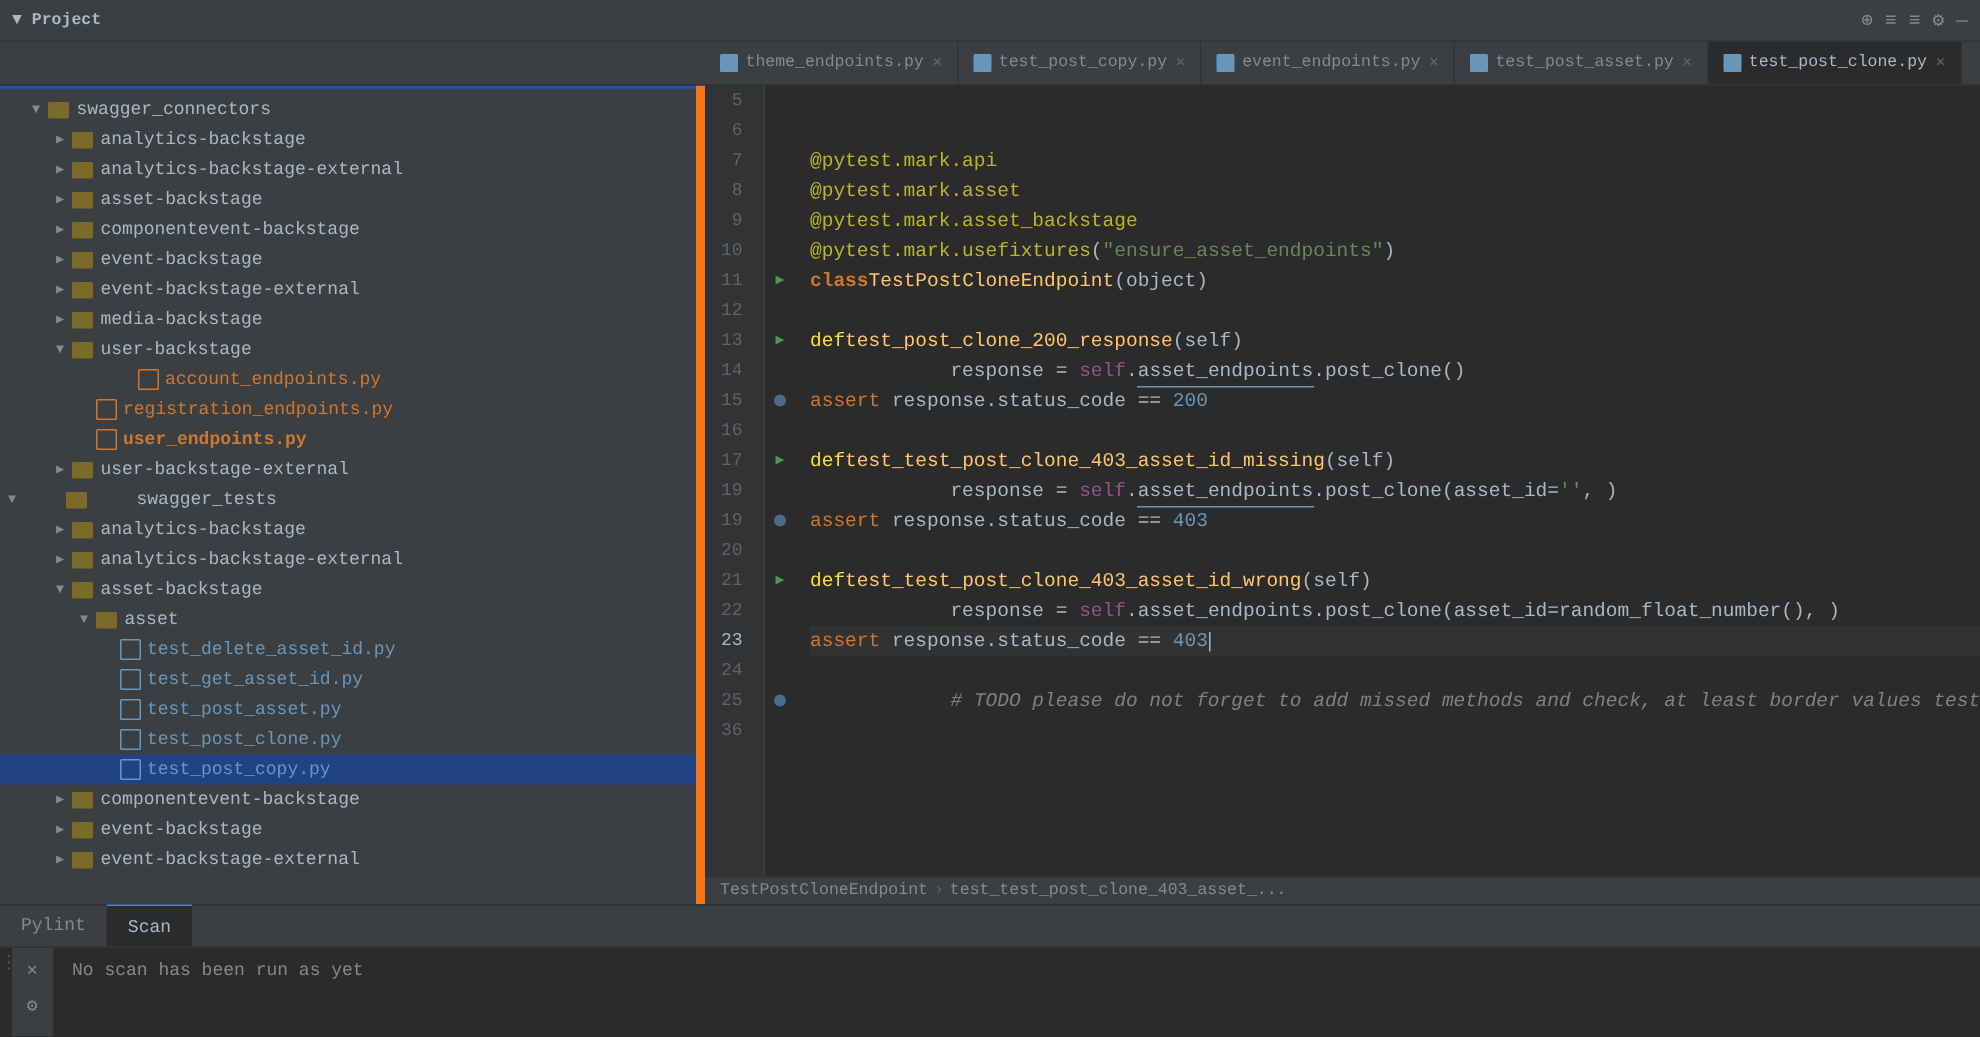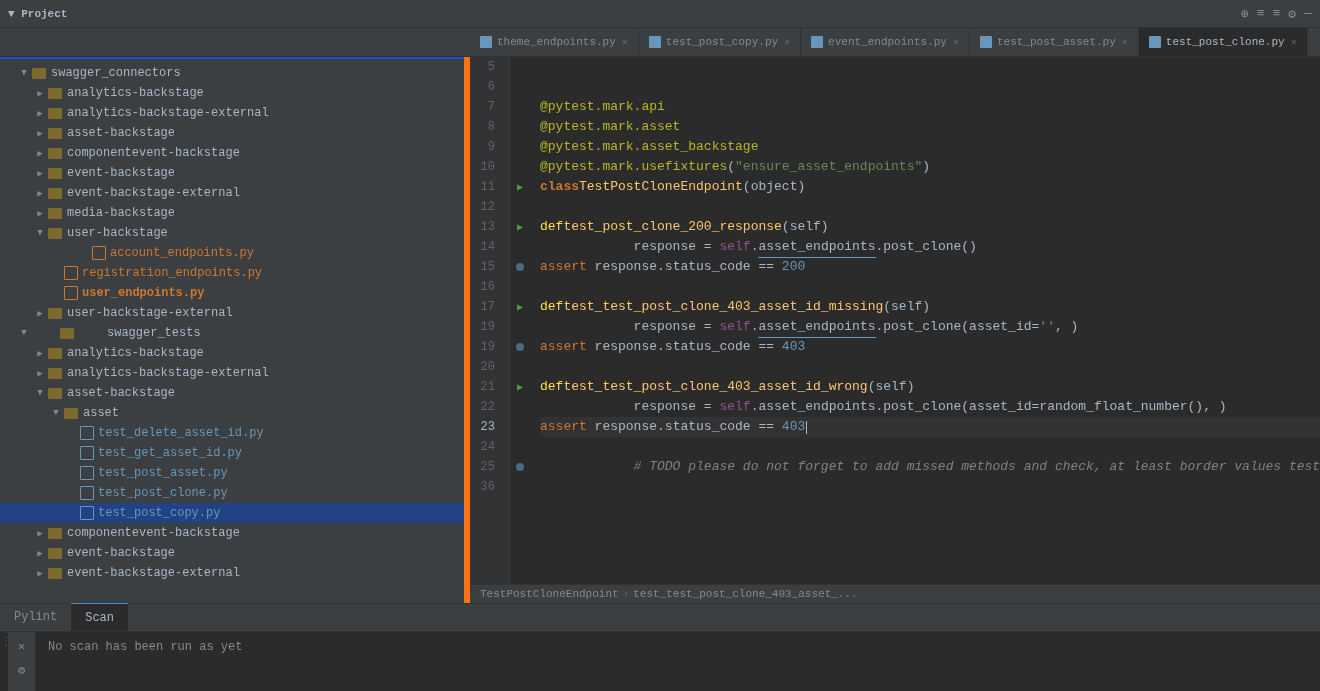--- a/index.html
+++ b/index.html
@@ -391,21 +391,21 @@
         <div class="tree-item" style="padding-left: 48px; font-weight: bold;">
           <span class="tree-arrow empty"></span>
           <span style="display: inline-block; width: 14px; height: 14px; margin-right: 4px; flex-shrink: 0; position: relative; border: 1.5px solid rgb(204, 120, 50); border-radius: 1px;"></span>
           <span class="tree-label" style="color: rgb(204, 120, 50);">user_endpoints.py</span>
         </div>
         <div class="tree-item" style="padding-left: 32px;">
           <span class="tree-arrow collapsed"></span>
           <span style="display: inline-block; width: 14px; height: 11px; background: rgb(124, 106, 43); border-radius: 1px; margin-right: 5px; flex-shrink: 0;"></span>
           <span class="tree-label">user-backstage-external</span>
         </div>
-        <div class="tree-item" style="padding-left: 16px; gap: 28px;">
+        <div class="tree-item" style=" gap: 28px;">
           <span class="tree-arrow expanded"></span>
           <span style="display: inline-block; width: 14px; height: 11px; background: rgb(124, 106, 43); border-radius: 1px; margin-right: 5px; flex-shrink: 0;"></span>
           <span class="tree-label">swagger_tests</span>
         </div>
         <div class="tree-item" style="padding-left: 32px;">
           <span class="tree-arrow collapsed"></span>
           <span style="display: inline-block; width: 14px; height: 11px; background: rgb(124, 106, 43); border-radius: 1px; margin-right: 5px; flex-shrink: 0;"></span>
           <span class="tree-label">analytics-backstage</span>
         </div>
         <div class="tree-item" style="padding-left: 32px;">

